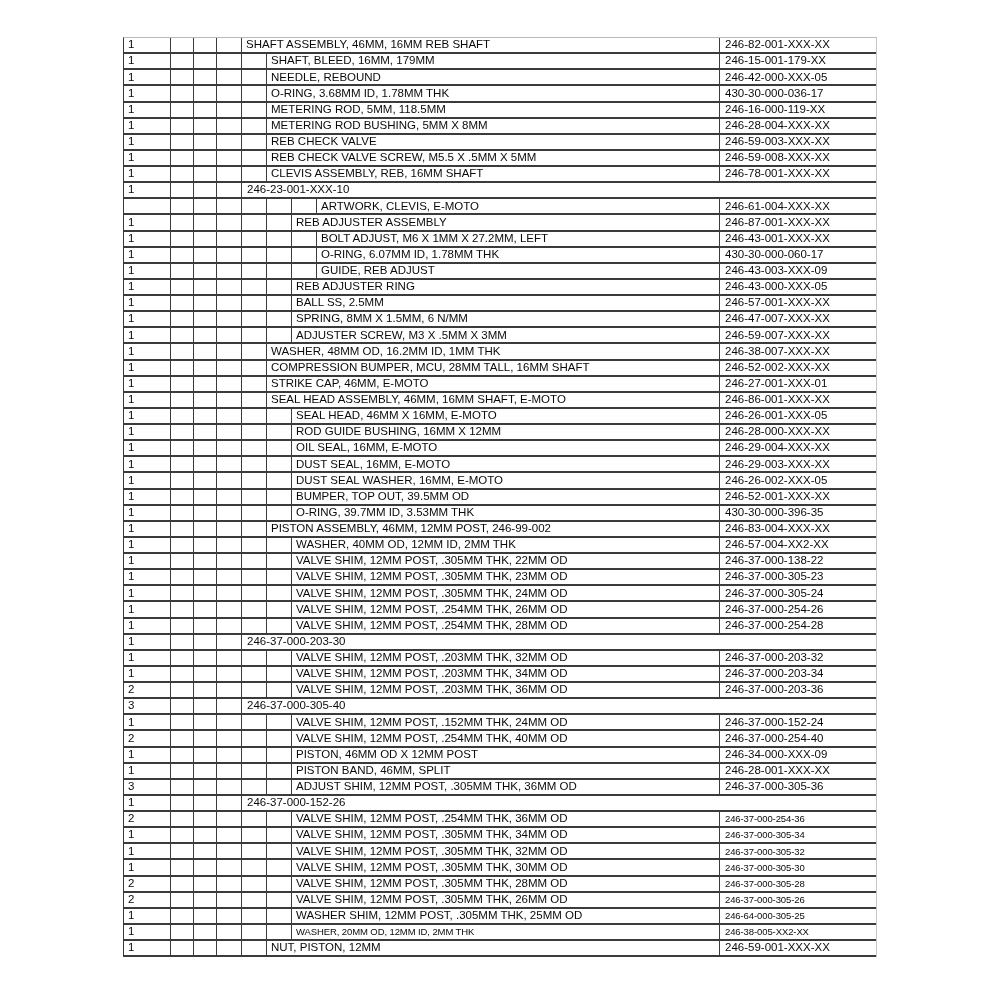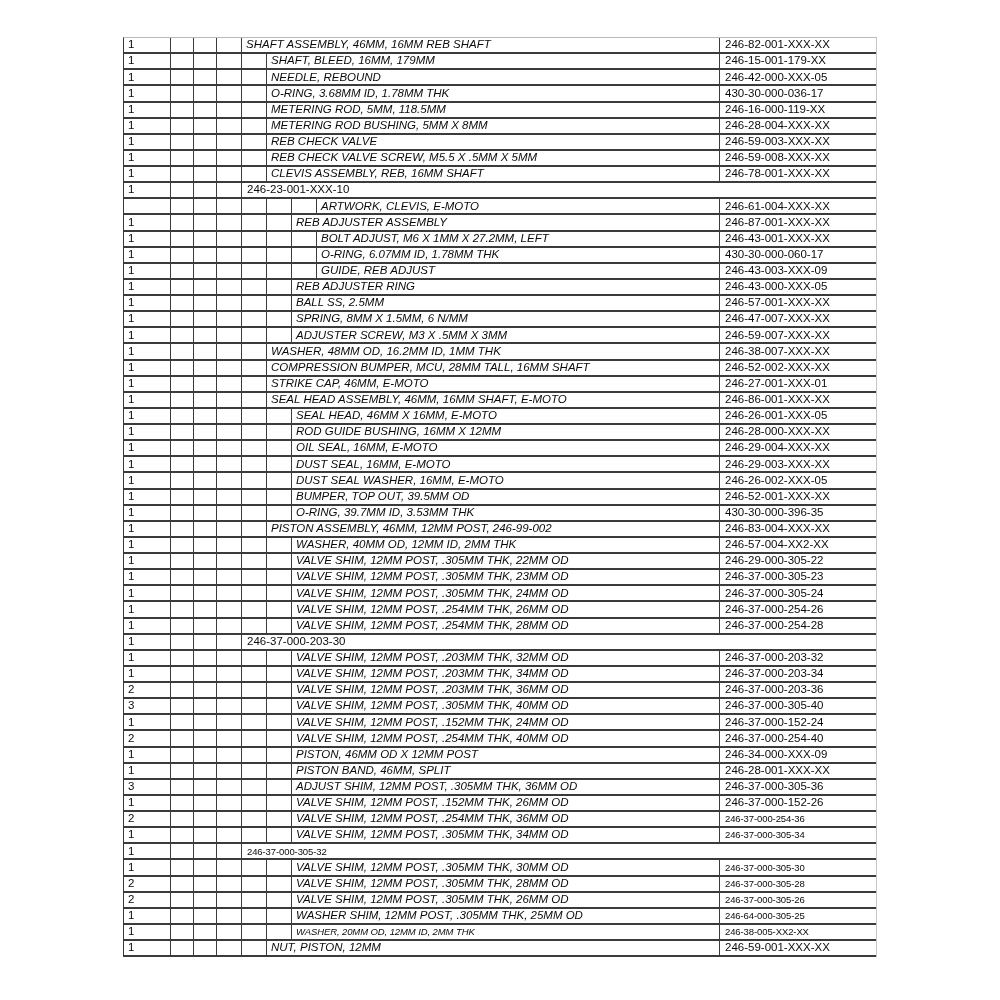--- a/index.html
+++ b/index.html
@@ -34,21 +34,21 @@
     border-right:1px solid #3b3b3b;
     display:flex;
     align-items:center;
     overflow:hidden;
     flex:none;
   }
   .qty{width:47px;padding-left:4px;font-size:11.5px;line-height:1;}
   .c2{width:23px;}
   .c3{width:23px;}
   .c4{width:25px;}
-  .desc{flex:1 1 auto;padding:0;font-style:italic;}
+  .desc{flex:1 1 auto;padding:0;}
   .ind{
     width:25px;height:100%;
     box-sizing:border-box;
     border-right:1px solid #3b3b3b;
     flex:none;
   }
   .dtext{
     padding-left:4px;
     font-size:11.5px;
     line-height:1;
@@ -440,21 +440,21 @@
     <div class="row">
       <div class="cell qty">1</div>
       <div class="cell c2"></div>
       <div class="cell c3"></div>
       <div class="cell c4"></div>
       <div class="cell desc">
         <div class="ind"></div>
         <div class="ind"></div>
         <span class="dtext">VALVE SHIM, 12MM POST, .305MM THK, 22MM OD</span>
       </div>
-      <div class="cell part">246-29-000-305-22</div>
+      <div class="cell part">246-37-000-138-22</div>
     </div>
     <div class="row">
       <div class="cell qty">1</div>
       <div class="cell c2"></div>
       <div class="cell c3"></div>
       <div class="cell c4"></div>
       <div class="cell desc">
         <div class="ind"></div>
         <div class="ind"></div>
         <span class="dtext">VALVE SHIM, 12MM POST, .305MM THK, 23MM OD</span>
@@ -538,25 +538,20 @@
         <div class="ind"></div>
         <span class="dtext">VALVE SHIM, 12MM POST, .203MM THK, 36MM OD</span>
       </div>
       <div class="cell part">246-37-000-203-36</div>
     </div>
     <div class="row">
       <div class="cell qty">3</div>
       <div class="cell c2"></div>
       <div class="cell c3"></div>
       <div class="cell c4"></div>
-      <div class="cell desc">
-        <div class="ind"></div>
-        <div class="ind"></div>
-        <span class="dtext">VALVE SHIM, 12MM POST, .305MM THK, 40MM OD</span>
-      </div>
       <div class="cell part">246-37-000-305-40</div>
     </div>
     <div class="row">
       <div class="cell qty">1</div>
       <div class="cell c2"></div>
       <div class="cell c3"></div>
       <div class="cell c4"></div>
       <div class="cell desc">
         <div class="ind"></div>
         <div class="ind"></div>
@@ -610,25 +605,20 @@
         <div class="ind"></div>
         <span class="dtext">ADJUST SHIM, 12MM POST, .305MM THK, 36MM OD</span>
       </div>
       <div class="cell part">246-37-000-305-36</div>
     </div>
     <div class="row">
       <div class="cell qty">1</div>
       <div class="cell c2"></div>
       <div class="cell c3"></div>
       <div class="cell c4"></div>
-      <div class="cell desc">
-        <div class="ind"></div>
-        <div class="ind"></div>
-        <span class="dtext">VALVE SHIM, 12MM POST, .152MM THK, 26MM OD</span>
-      </div>
       <div class="cell part">246-37-000-152-26</div>
     </div>
     <div class="row">
       <div class="cell qty">2</div>
       <div class="cell c2"></div>
       <div class="cell c3"></div>
       <div class="cell c4"></div>
       <div class="cell desc">
         <div class="ind"></div>
         <div class="ind"></div>
@@ -646,20 +636,25 @@
         <div class="ind"></div>
         <span class="dtext">VALVE SHIM, 12MM POST, .305MM THK, 34MM OD</span>
       </div>
       <div class="cell part small-txt">246-37-000-305-34</div>
     </div>
     <div class="row">
       <div class="cell qty">1</div>
       <div class="cell c2"></div>
       <div class="cell c3"></div>
       <div class="cell c4"></div>
+      <div class="cell desc">
+        <div class="ind"></div>
+        <div class="ind"></div>
+        <span class="dtext">VALVE SHIM, 12MM POST, .305MM THK, 32MM OD</span>
+      </div>
       <div class="cell part small-txt">246-37-000-305-32</div>
     </div>
     <div class="row">
       <div class="cell qty">1</div>
       <div class="cell c2"></div>
       <div class="cell c3"></div>
       <div class="cell c4"></div>
       <div class="cell desc">
         <div class="ind"></div>
         <div class="ind"></div>

